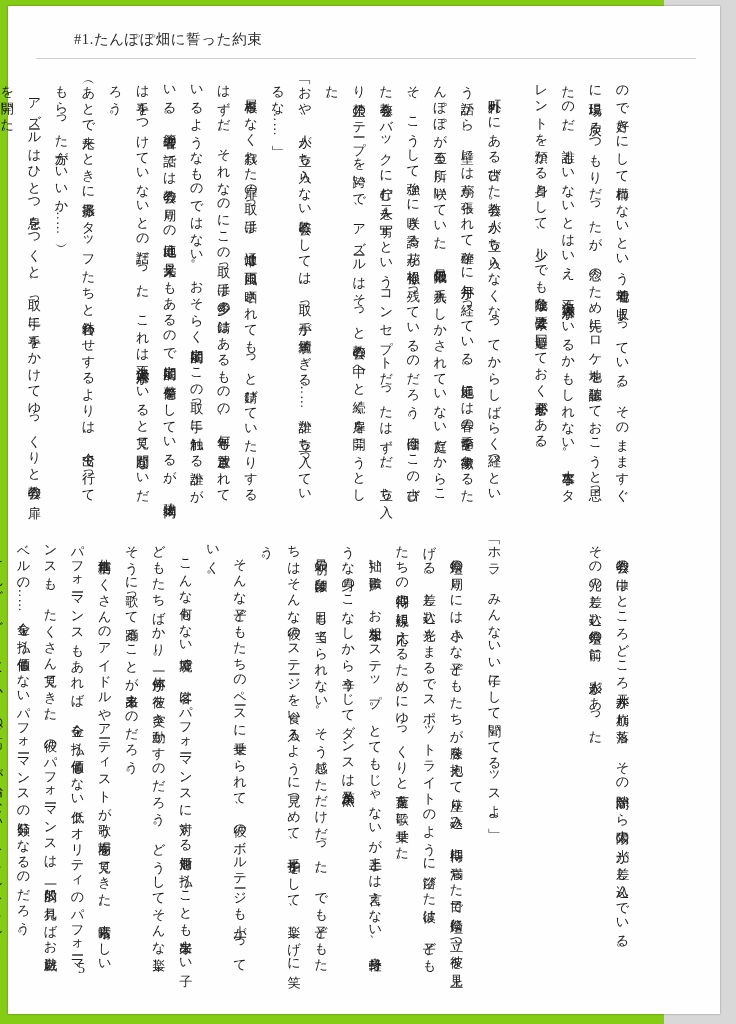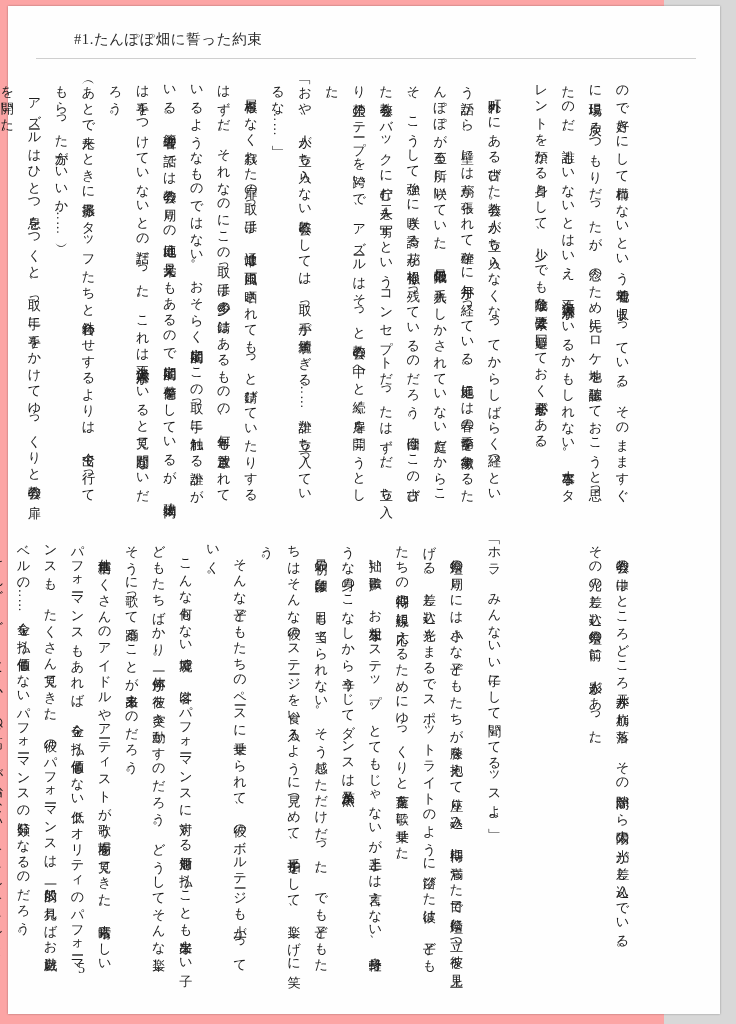--- a/index.html
+++ b/index.html
@@ -9,21 +9,21 @@
     background: #d8d8d8;
     width: 736px;
     height: 1024px;
     overflow: hidden;
   }
   #page {
     position: relative;
     width: 664px;
     height: 1024px;
     box-sizing: border-box;
-    background: #fca5a5;
+    background: #84cc16;
     padding: 0;
   }
   .page-sheet {
     position: absolute;
     left: 8px;
     top: 6px;
     width: 712px;
     height: 1008px;
     background: #fefefe;
     box-shadow: 0 0 2px rgba(0,0,0,0.35);

